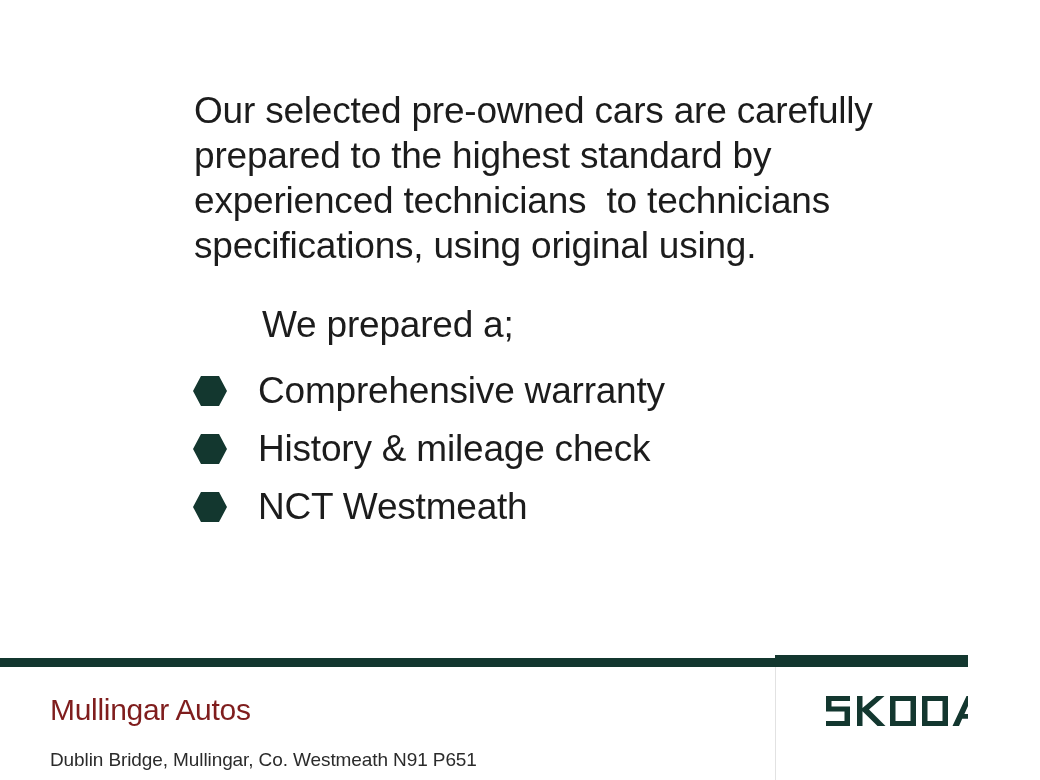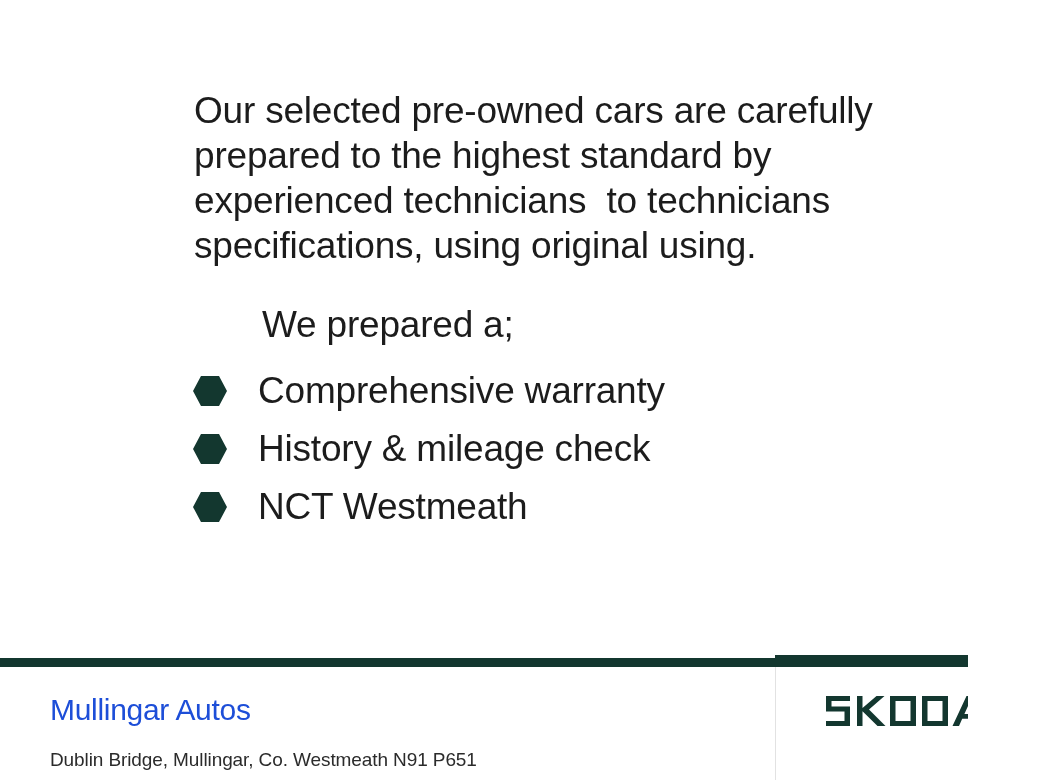--- a/index.html
+++ b/index.html
@@ -117,21 +117,21 @@
     position: absolute;
     left: 50px;
     top: 692px;
     width: 700px;
   }
 
   .dealer-name {
     font-size: 30px;
     line-height: 36px;
     font-weight: 400;
-    color: #1d4ed8;
+    color: #7f1d1d;
     letter-spacing: -0.3px;
     white-space: nowrap;
   }
 
   .dealer-address {
     margin-top: 20px;
     font-size: 19px;
     line-height: 24px;
     font-weight: 400;
     color: #2b2b2b;

